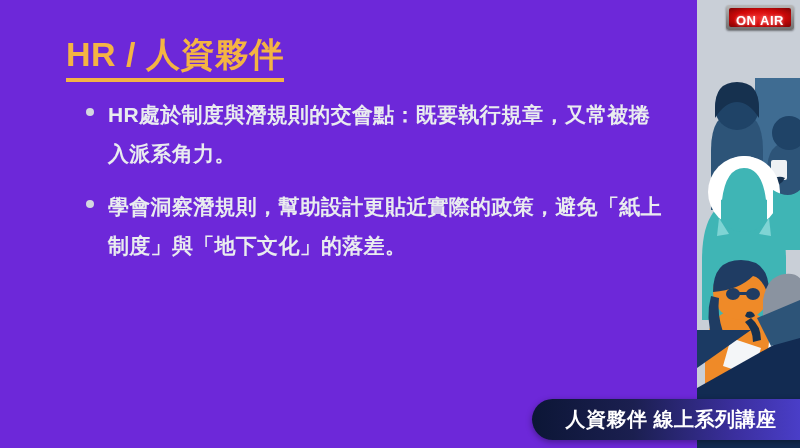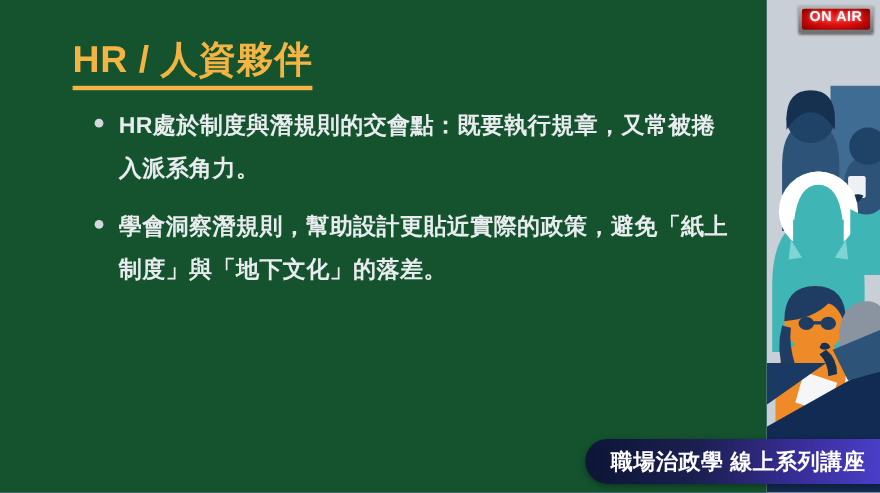--- a/index.html
+++ b/index.html
@@ -14,21 +14,21 @@
     overflow: hidden;
     background: #06275e;
     font-family: "Liberation Sans", "DejaVu Sans", sans-serif;
   }
 
   
   #content-area {
     position: absolute;
     left: 0; top: 0;
     width: 697px; height: 448px;
-    background: #14532d;
+    background: #6d28d9;
   }
 
   
   #title-wrap {
     position: absolute;
     left: 66px;
     top: 36px;
   }
   #title-text {
     display: inline-block;
@@ -97,21 +97,21 @@
     padding: 3px;
     box-sizing: border-box;
     box-shadow: 0 1px 2px rgba(0,0,0,.45);
   }
   #onair-inner {
     width: 100%;
     height: 100%;
     background: radial-gradient(ellipse at 50% 50%, #f22a2a 0%, #d00808 55%, #7c0404 100%);
     border-radius: 2px;
     display: flex;
-    align-items: flex-start;
+    align-items: flex-end;
     justify-content: center;
   }
   #onair-text {
     color: #ffffff;
     font-size: 13px;
     font-weight: bold;
     letter-spacing: 0.5px;
     line-height: 1;
     text-shadow: 0 0 3px rgba(255,180,180,.9);
   }
@@ -211,16 +211,16 @@
     </svg>
   </div>
 
   <div id="onair">
     <div id="onair-inner">
       <span id="onair-text">ON AIR</span>
     </div>
   </div>
 
   <div id="banner">
-    <span id="banner-text">職場治政學 線上系列講座</span>
+    <span id="banner-text">人資夥伴 線上系列講座</span>
   </div>
 
 </div>
 
 </body></html>

